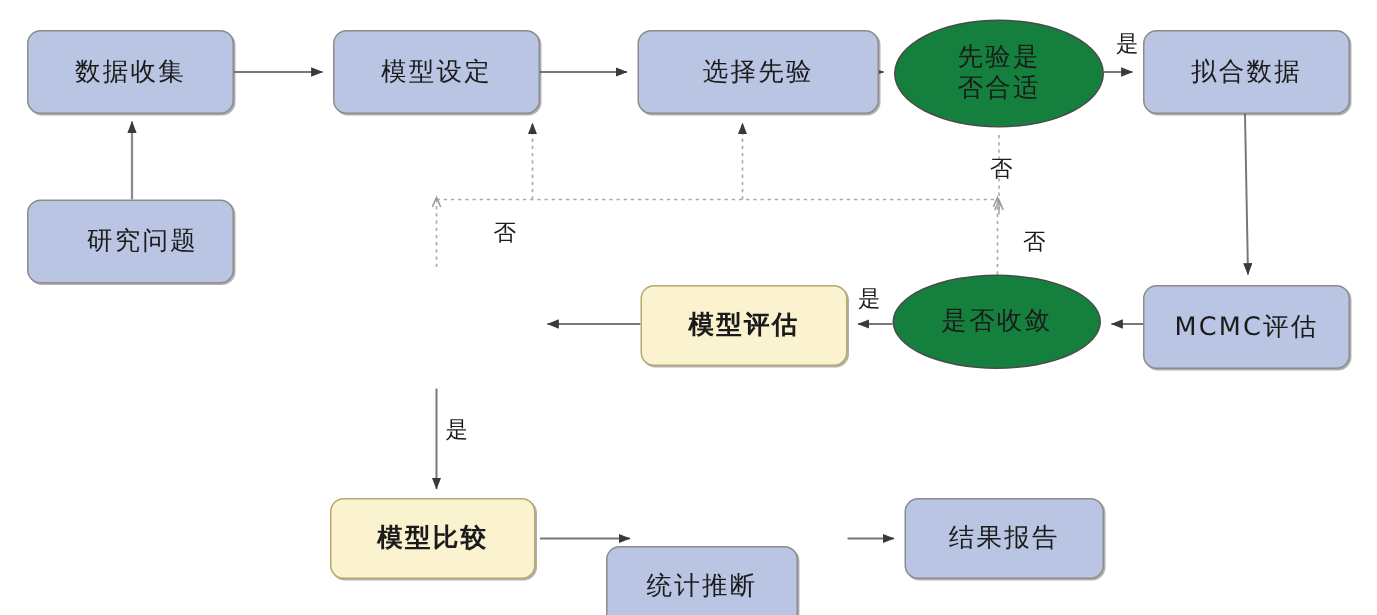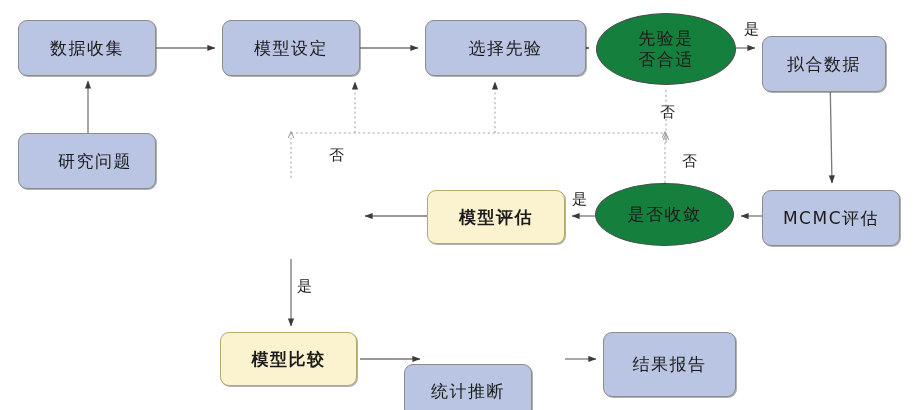--- a/index.html
+++ b/index.html
@@ -138,21 +138,21 @@
 
   <div class="node proc blue" style="left:425px; top:20px; width:161px; height:56px;">
     <span class="txt">选择先验</span>
   </div>
 
   <div class="node decision" style="left:596px; top:13px; width:140px; height:72px;">
     <span class="txt">先验是
 否合适</span>
   </div>
 
-  <div class="node proc blue" style="left:762px; top:36px; width:124px; height:56px;">
+  <div class="node proc blue" style="left:762px; top:20px; width:138px; height:56px;">
     <span class="txt">拟合数据</span>
   </div>
 
   <div class="node proc blue" style="left:762px; top:190px; width:138px; height:56px;">
     <span class="txt">MCMC评估</span>
   </div>
 
   <div class="node decision" style="left:595px; top:183px; width:139px; height:63px;">
     <span class="txt">是否收敛</span>
   </div>
@@ -163,21 +163,21 @@
 
 
   <div class="node proc yellow" style="left:220px; top:332px; width:137px; height:54px;">
     <span class="txt">模型比较</span>
   </div>
 
   <div class="node proc blue" style="left:404px; top:332px; width:128px; height:54px;margin-top:32px;">
     <span class="txt">统计推断</span>
   </div>
 
-  <div class="node proc blue" style="left:603px; top:332px; width:133px; height:65px;">
+  <div class="node proc blue" style="left:603px; top:332px; width:133px; height:54px;">
     <span class="txt">结果报告</span>
   </div>
 
   <div class="edge-label" style="left:744px; top:20px;">是</div>
 
   <div class="edge-label" style="left:660px; top:103px;">否</div>
 
   <div class="edge-label" style="left:329px; top:146px;">否</div>
 
   <div class="edge-label" style="left:682px; top:152px;">否</div>

